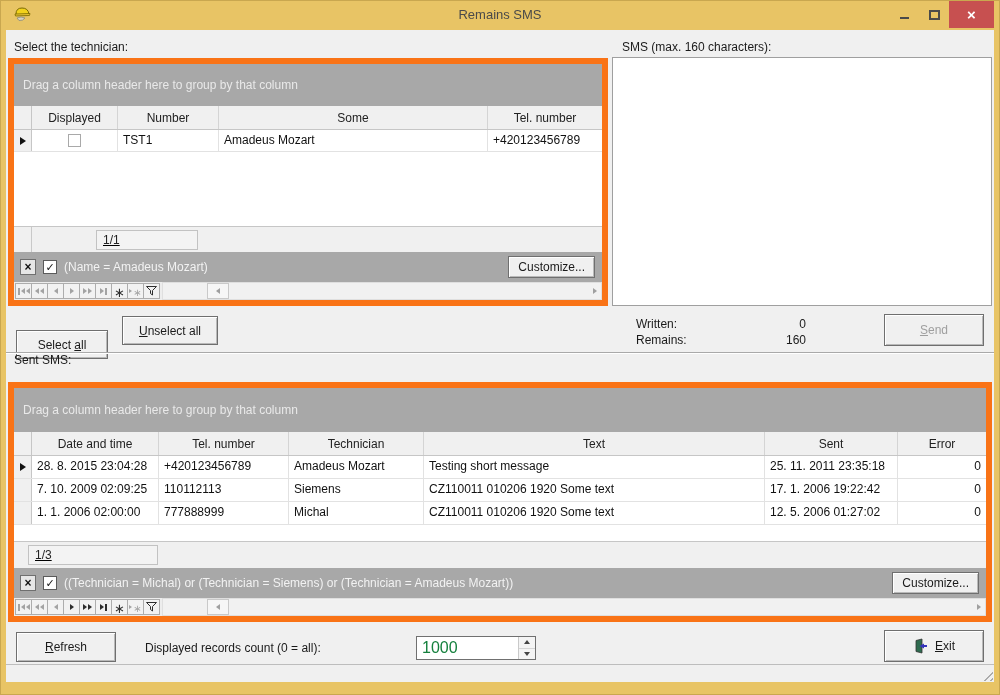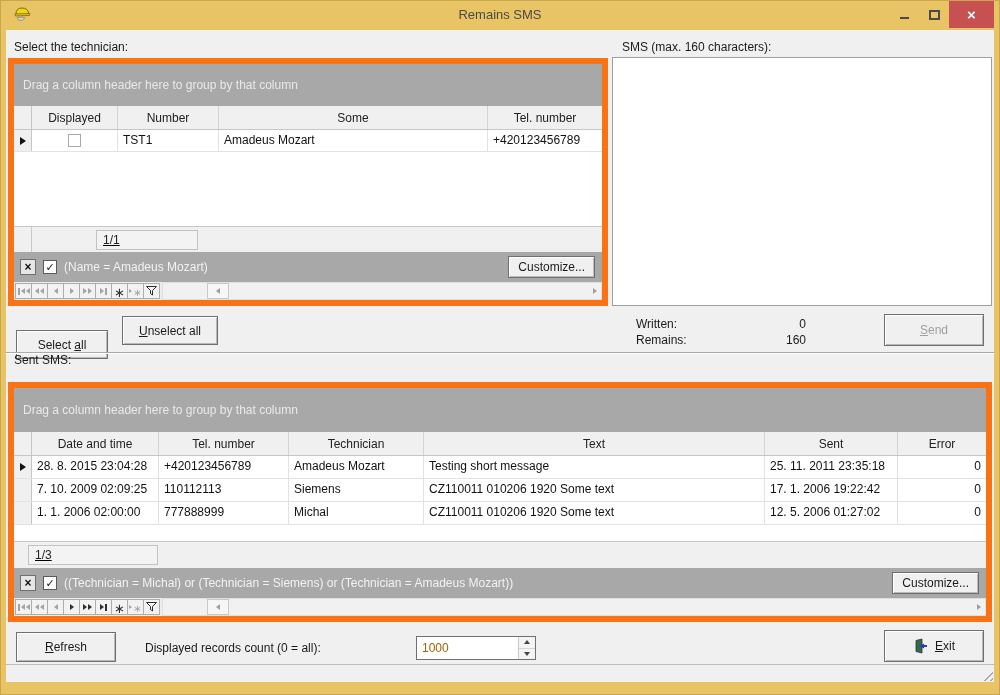--- a/index.html
+++ b/index.html
@@ -74,22 +74,22 @@
   .scroll-btn { position:absolute; left:44px; top:0; bottom:0; width:22px; background:#F6F6F6;
                 border:1px solid #C9C9C9; display:flex; align-items:center; justify-content:center; color:#9F9F9F; }
   .scroll-right { position:absolute; right:4px; top:50%; margin-top:-3px; color:#9F9F9F; }
   
   .sms-box { position:absolute; background:#fff; border:1px solid #9F9F9F; resize:none;
              font-family:"Liberation Sans", sans-serif; font-size:12px; outline:none; }
   .hsep { position:absolute; height:2px; border-top:1px solid #A9A9A9; border-bottom:1px solid #FFFFFF; }
   .stat-block { position:absolute; font-size:12px; color:#1a1a1a; }
   .stat-line { display:flex; justify-content:space-between; height:16px; }
   .spin { position:absolute; background:#fff; border:1px solid #707070; display:flex; }
-  .spin input { flex:1; border:none; outline:none; font-size:12px; padding-left:5px;
-                font-family:"Liberation Sans", sans-serif; color:#a16207; min-width:0; background:#fff; }
+  .spin input { flex:1; border:none; outline:none; font-size:16px; padding-left:5px;
+                font-family:"Liberation Sans", sans-serif; color:#15803d; min-width:0; background:#fff; }
   .spin-col { width:17px; border-left:1px solid #C9C9C9; display:flex; flex-direction:column; }
   .spin-up, .spin-dn { flex:1; display:flex; align-items:center; justify-content:center; background:#F4F4F4; }
   .spin-up { border-bottom:1px solid #D5D5D5; }
   .tri-up { width:0; height:0; border:3px solid transparent; border-top:0; border-bottom:4px solid #444; }
   .tri-dn { width:0; height:0; border:3px solid transparent; border-bottom:0; border-top:4px solid #444; }
   .statusbar { position:absolute; left:0; right:0; bottom:0; height:18px; background:#F0F0F0;
                border-top:1px solid #BDBDBD; }
   .grip { position:absolute; right:1px; bottom:1px; width:13px; height:13px;
           background:repeating-linear-gradient(135deg,#ABABAB 0 1px,transparent 1px 4px);
           clip-path:polygon(100% 0,100% 100%,0 100%); }

